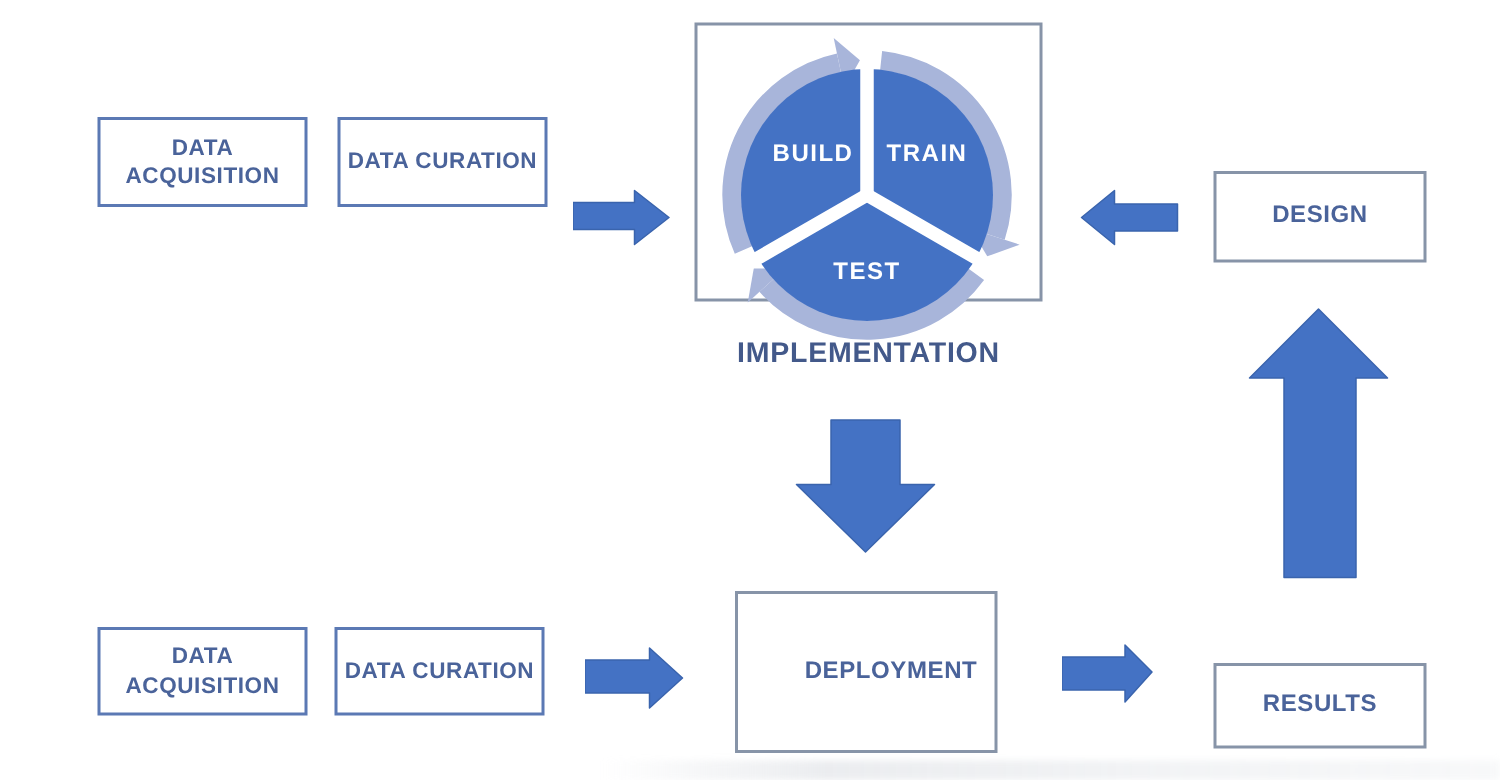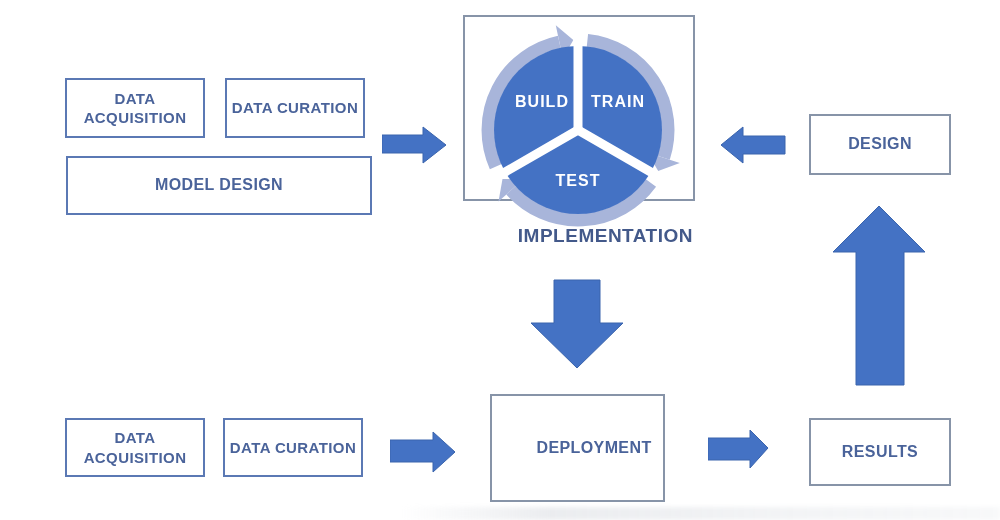--- a/index.html
+++ b/index.html
@@ -18,39 +18,38 @@
   .fs-md{font-size:16px;}
   .arrow-svg{position:absolute;display:block;}
   .arrow-shape{stroke:#3a64ad;stroke-width:1;stroke-linejoin:round;}
   .impl-box{position:absolute;box-sizing:border-box;background:#ffffff;}
   .cycle-svg{position:absolute;left:-2px;top:-2px;display:block;}
   .ring-arc{fill:none;stroke-width:13;}
   .divider{stroke:#ffffff;stroke-width:9;stroke-linecap:round;}
   .pie-label{fill:#ffffff;font-weight:700;font-size:16px;letter-spacing:1px;
     font-family:"Liberation Sans",sans-serif;text-anchor:middle;}
   .impl-label{
-    position:absolute;left:0;right:0;top:208px;text-align:right;
+    position:absolute;left:0;right:0;top:208px;text-align:center;
     font-size:19px;font-weight:700;color:#43598a;letter-spacing:.5px;
   }
   .bottom-smudge{
     position:absolute;left:400px;top:507px;width:600px;height:13px;
     background:linear-gradient(to right,rgba(205,209,216,0),rgba(205,209,216,.40) 25%,rgba(214,218,224,.32) 60%,rgba(226,229,233,.25));
     filter:blur(2px);pointer-events:none;
   }
 </style>
 </head>
 <body>
 
 <div class="canvas">
 
   <div class="box border-blue fs-sm" style="left:65px;top:78px;width:140px;height:60px;">DATA ACQUISITION</div>
 
   <div class="box border-blue fs-sm" style="left:225px;top:78px;width:140px;height:60px;">DATA CURATION</div>
 
-  <div class="box border-blue fs-md" style="left:66px;top:156px;width:306px;height:59px;">MODEL DESIGN</div>
 
   <svg class="arrow-svg" style="left:382px;top:125px;" width="66" height="40" viewBox="0 0 66 40">
     <polygon class="arrow-shape" points="0,10 41,10 41,2 64,20 41,38 41,28 0,28" fill="#4472c4"></polygon>
   </svg>
 
   <div class="impl-box border-gray" style="left:463px;top:15px;width:232px;height:186px;text-decoration:underline;">
     <svg class="cycle-svg" width="232" height="243" viewBox="0 0 232 243">
 
       <path class="ring-arc" d="M 124.4 25.5 A 90 90 0 0 1 200.6 142.8" stroke="#a8b5da"></path>
       <path class="ring-arc" d="M 187.8 167.9 A 90 90 0 0 1 48.1 175.2" stroke="#a8b5da"></path>
@@ -90,20 +89,20 @@
   <svg class="arrow-svg" style="left:390px;top:430px;" width="67" height="44" viewBox="0 0 67 44">
     <polygon class="arrow-shape" points="0,10 43,10 43,2 65,22 43,42 43,32 0,32" fill="#4472c4"></polygon>
   </svg>
 
   <div class="box border-gray fs-md" style="left:490px;top:394px;width:175px;height:108px;padding-left:33px;">DEPLOYMENT</div>
 
   <svg class="arrow-svg" style="left:708px;top:428px;" width="62" height="42" viewBox="0 0 62 42">
     <polygon class="arrow-shape" points="0,10 42,10 42,2 60,20 42,40 42,32 0,32" fill="#4472c4"></polygon>
   </svg>
 
-  <div class="box border-gray fs-md" style="left:809px;top:418px;width:142px;height:68px;">RESULTS</div>
+  <div class="box border-gray fs-md" style="left:809px;top:442px;width:142px;height:57px;">RESULTS</div>
 
   <svg class="arrow-svg" style="left:830px;top:204px;" width="100" height="184" viewBox="0 0 100 184">
     <polygon class="arrow-shape" points="49,2 95,48 74,48 74,181 26,181 26,48 3,48" fill="#4472c4"></polygon>
   </svg>
 
   <div class="bottom-smudge"></div>
 </div>
 
 </body></html>

